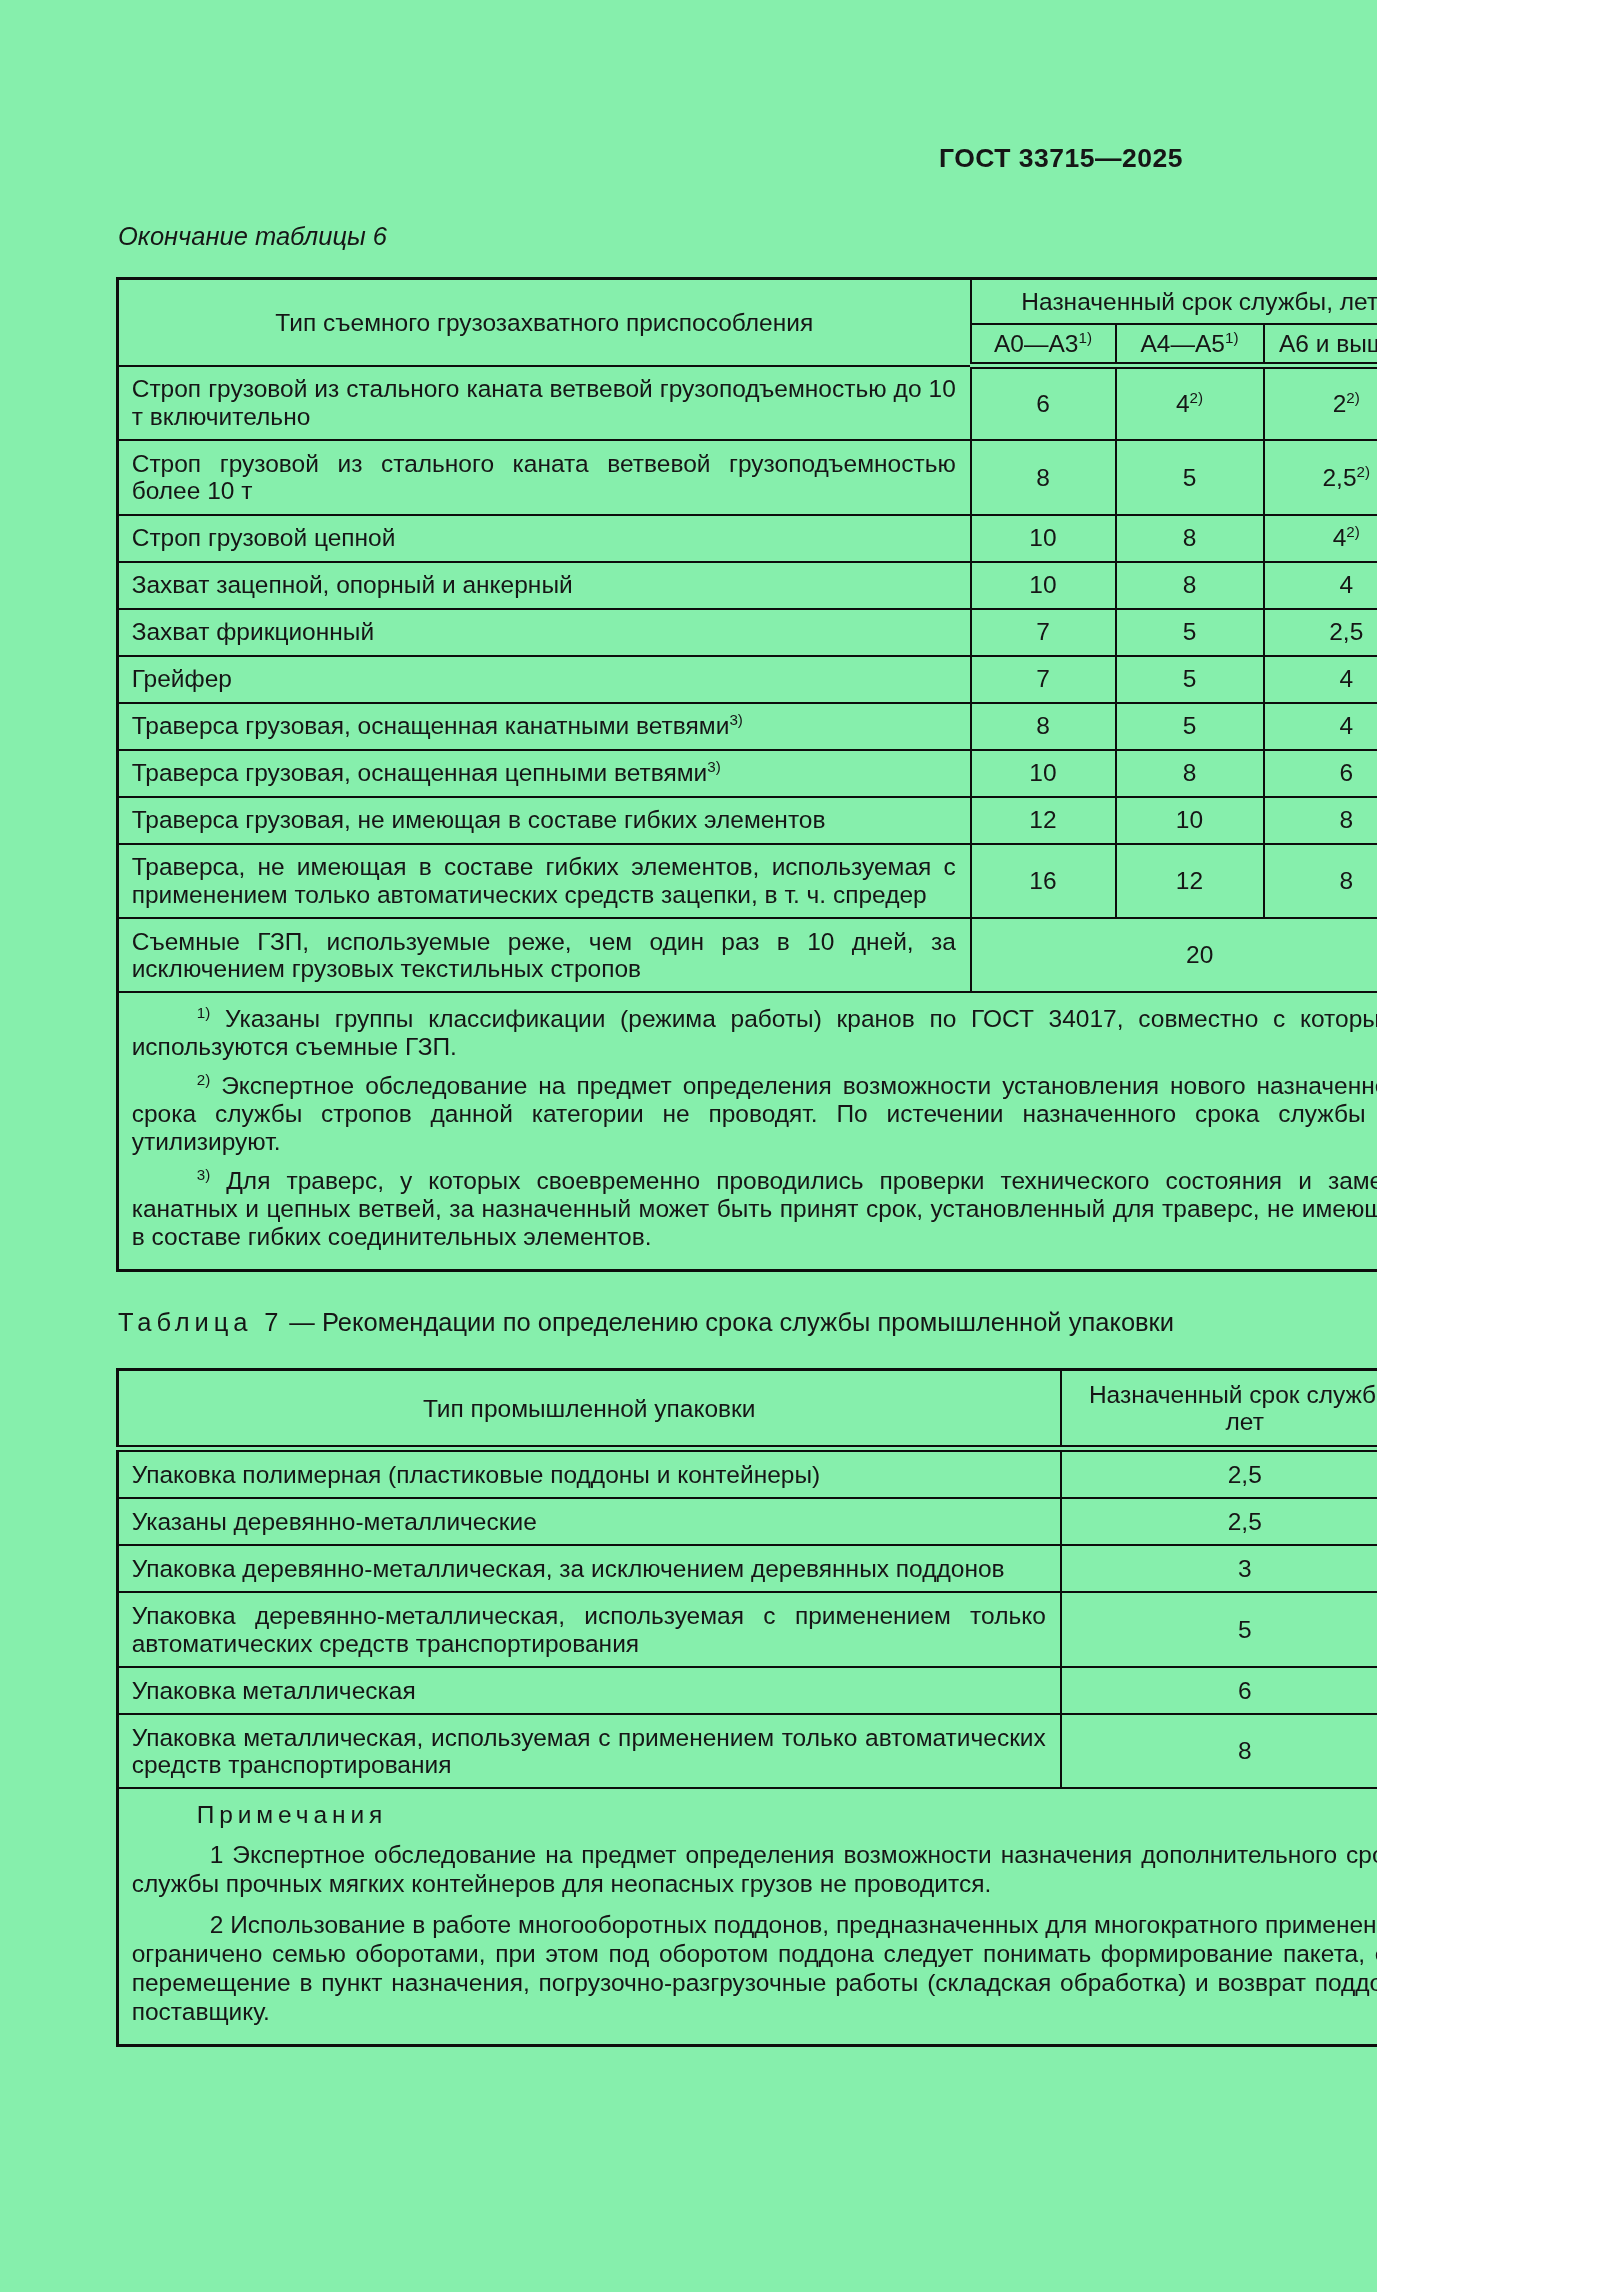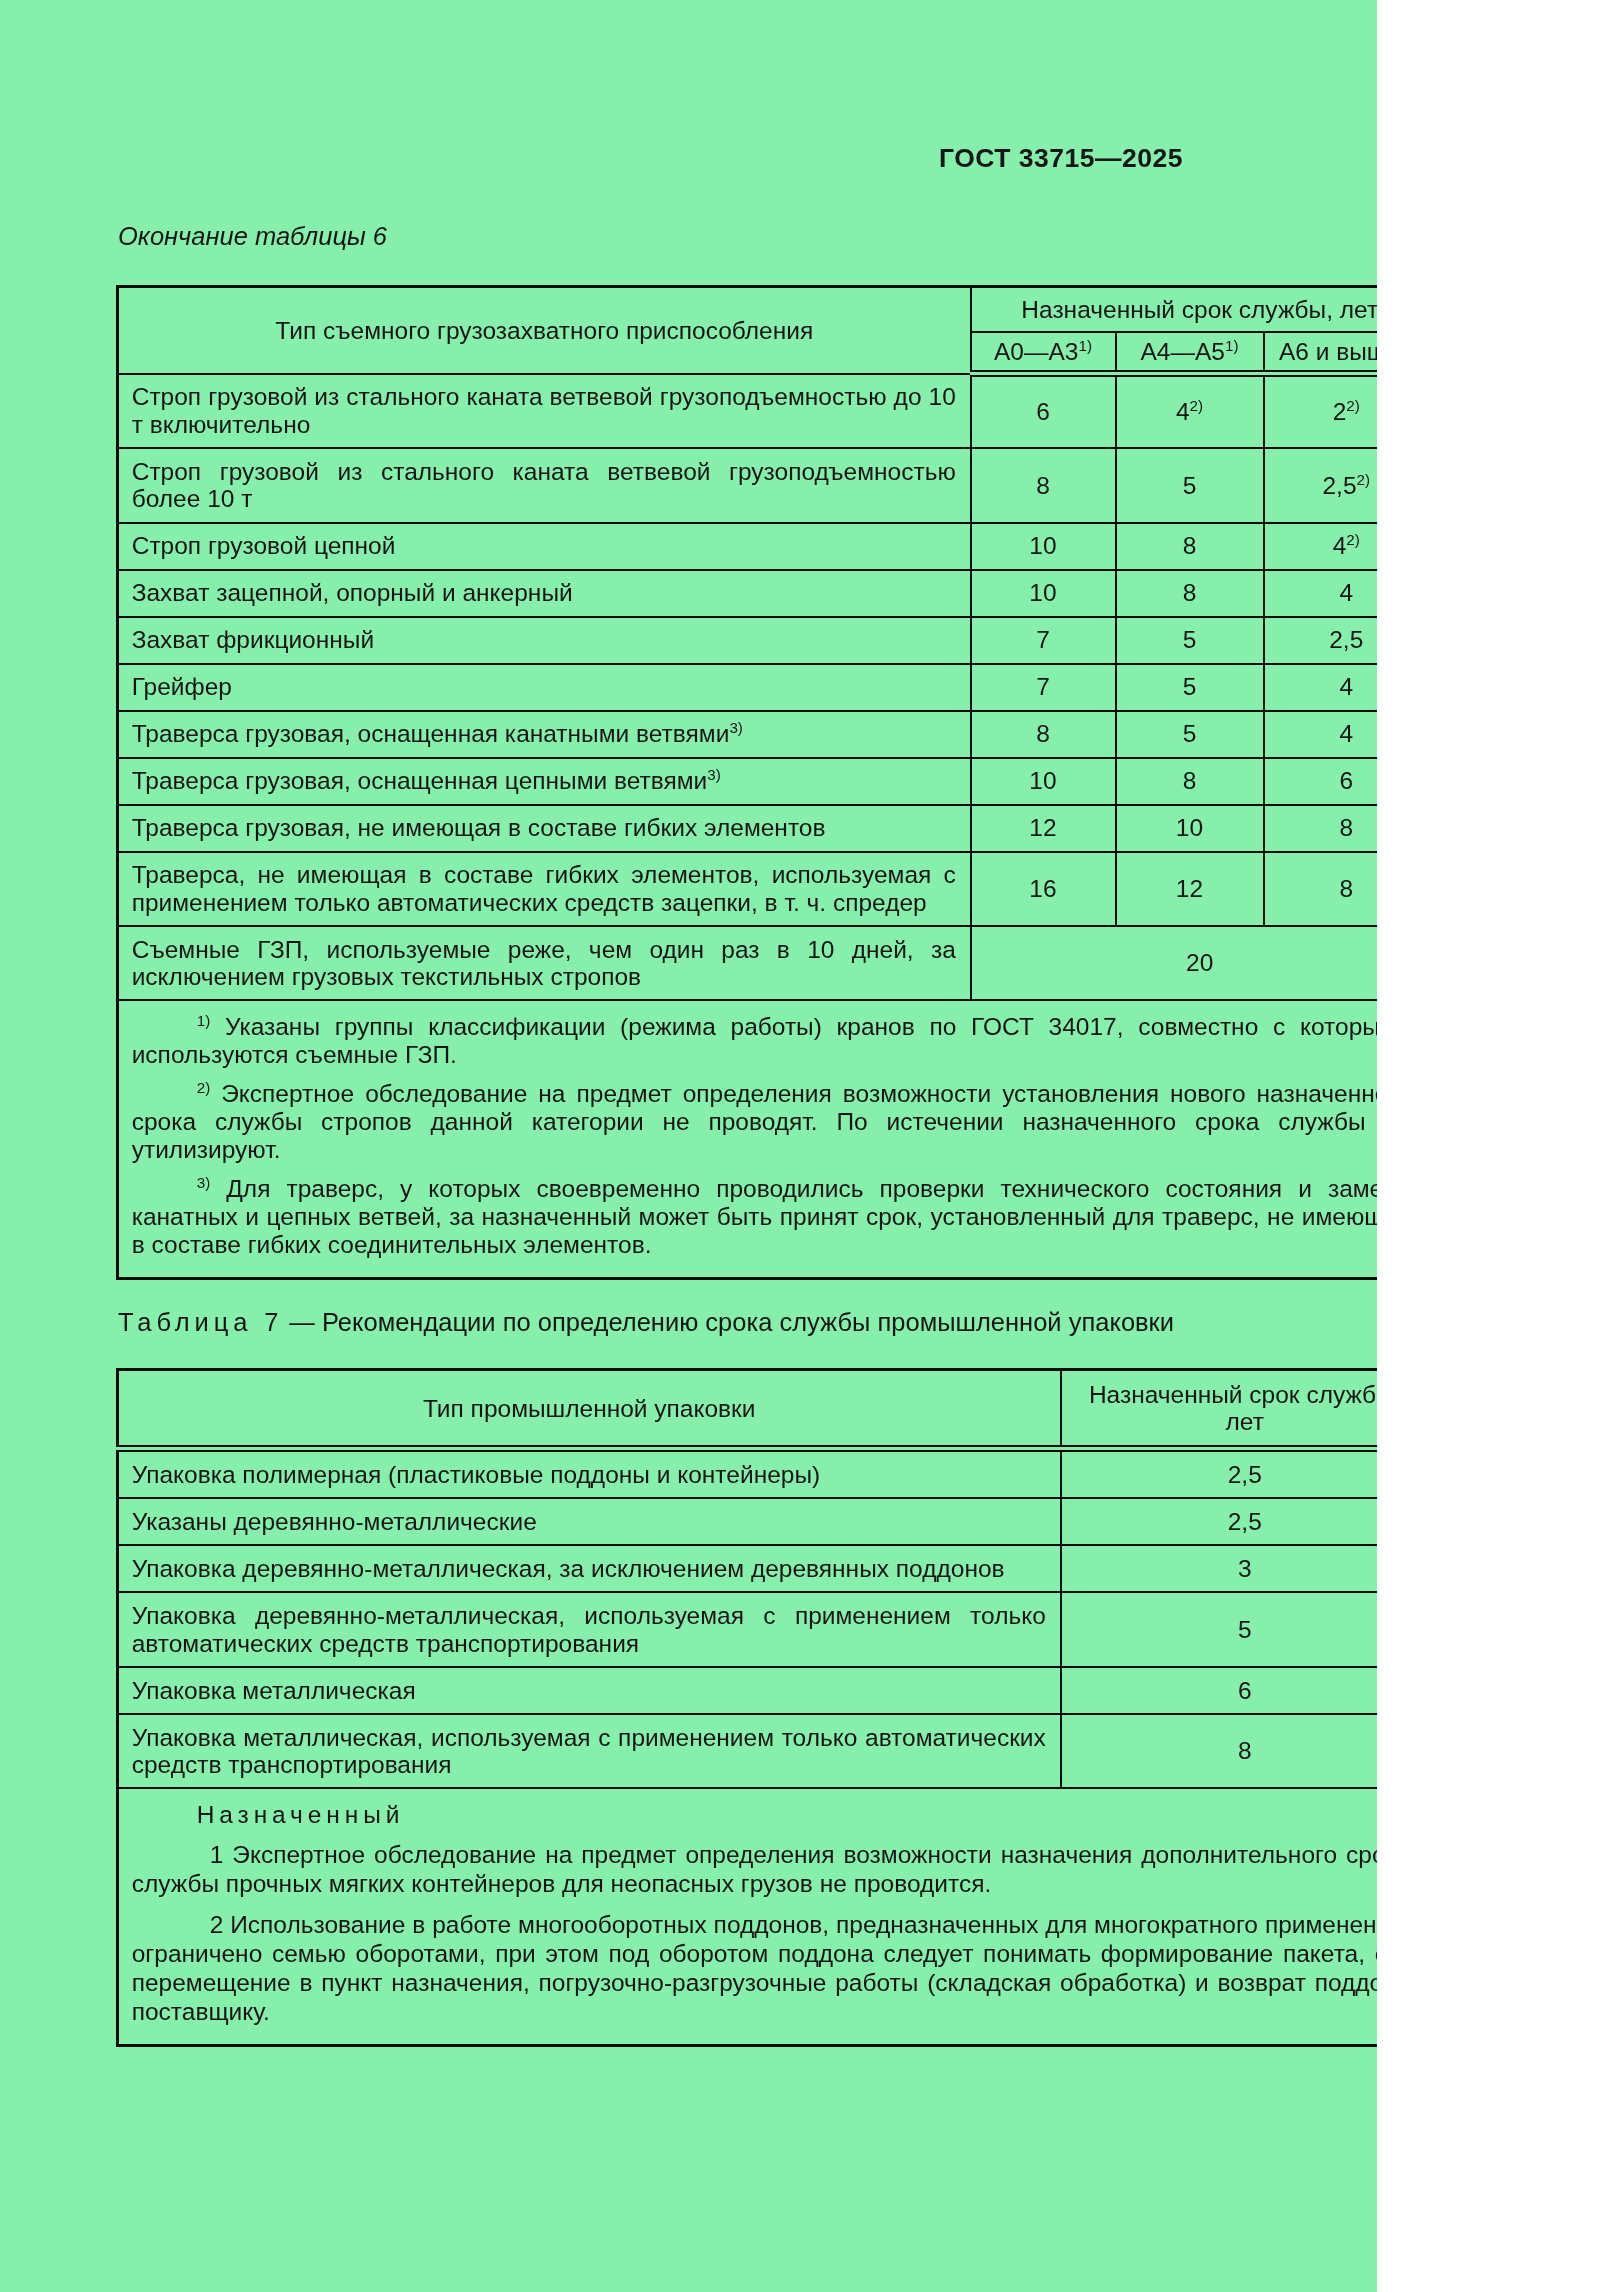--- a/index.html
+++ b/index.html
@@ -65,21 +65,21 @@
     line-height: 27.4px;
     color: #161616;
   }
   table.gost th, table.gost td {
     border: 2px solid #0d0d0d;
     font-weight: normal;
     vertical-align: middle;
   }
   table.gost { border: 3.9px solid #0d0d0d; }
 
-  .t6 { top: 285px; }
+  .t6 { top: 277px; }
   .t7 { top: 1368px; }
 
   
   table.gost th {
     text-align: center;
     padding: 7.8px 9.8px;
   }
   .t6 thead tr.sub th { border-bottom: 7.8px double #0d0d0d; padding: 4.9px 5.9px; }
   .t6 thead tr.top th.span-h { border-bottom: 2px solid #0d0d0d; }
   .t7 thead th { border-bottom: 7.8px double #0d0d0d; padding: 9.8px 9.8px; }
@@ -262,21 +262,21 @@
       <tr>
         <td class="type">Упаковка металлическая</td>
         <td class="num">6</td>
       </tr>
       <tr>
         <td class="type">Упаковка металлическая, используемая с применением только автоматических средств транспортирования</td>
         <td class="num">8</td>
       </tr>
       <tr>
         <td class="fnotes" colspan="2">
-          <p class="notes-title">Назначенный</p>
+          <p class="notes-title">Примечания</p>
           <p class="note">1 Экспертное обследование на предмет определения возможности назначения дополнительного срока службы прочных мягких контейнеров для неопасных грузов не проводится.</p>
           <p class="note">2 Использование в работе многооборотных поддонов, предназначенных для многократного применения, ограничено семью оборотами, при этом под оборотом поддона следует понимать формирование пакета, его перемещение в пункт назначения, погрузочно-разгрузочные работы (складская обработка) и возврат поддона поставщику.</p>
         </td>
       </tr>
     </tbody>
   </table>
 
 
 </div>
 

